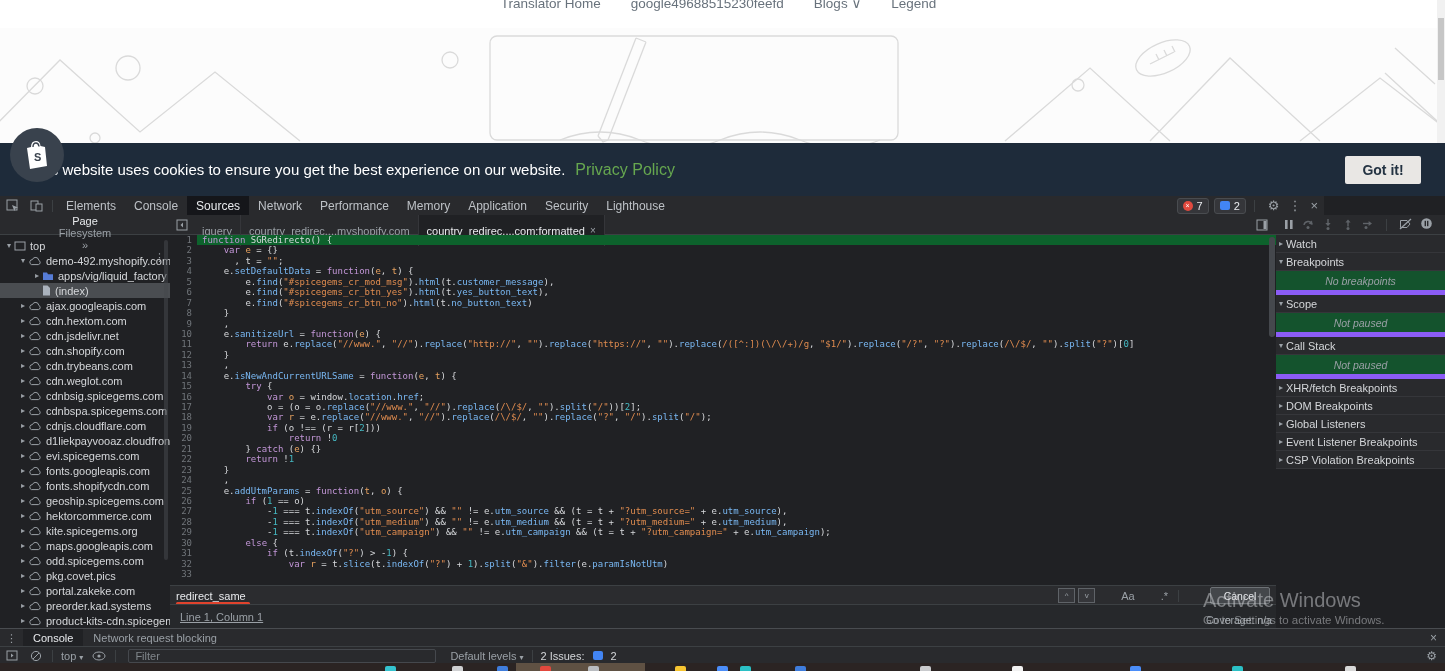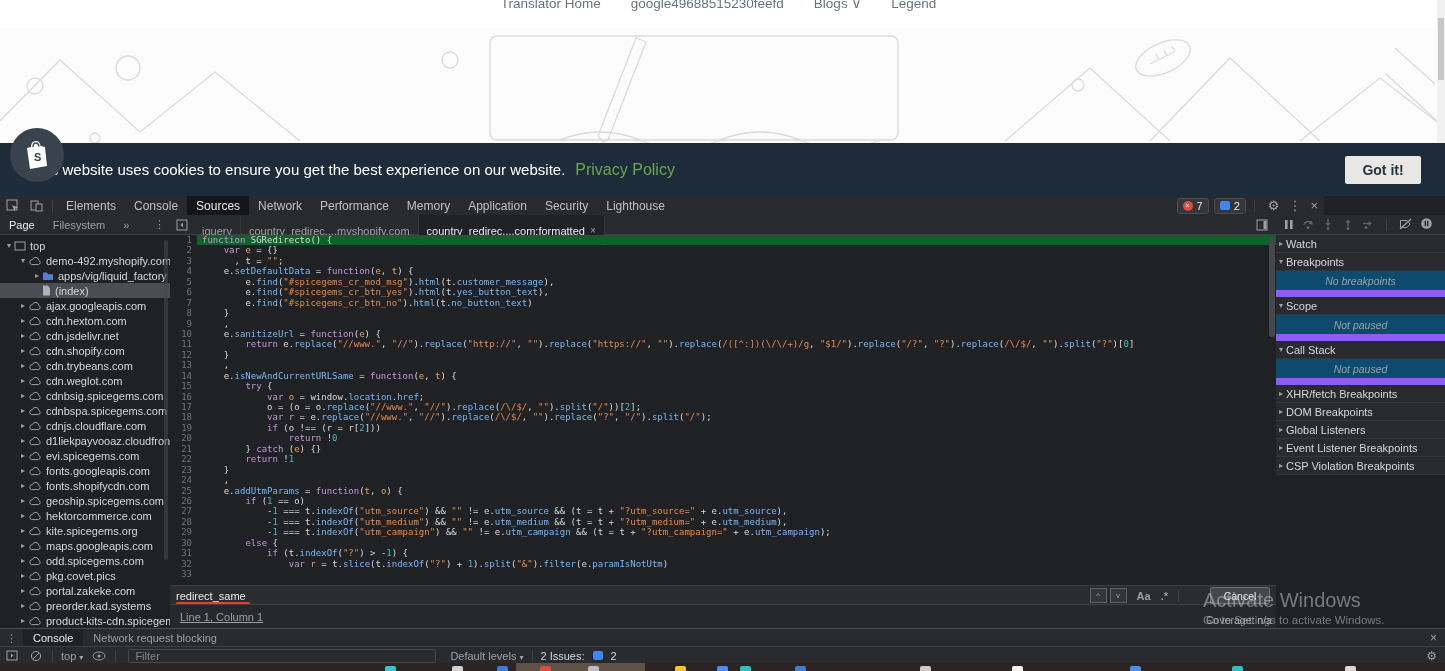--- a/index.html
+++ b/index.html
@@ -33,21 +33,21 @@
   .badge-pill{display:flex;align-items:center;gap:4px;background:#35363a;border:1px solid #494c50;border-radius:3px;
               padding:0 5px;height:14px;margin-left:5px;font-size:11px;color:#e8eaed;}
   .err-dot{width:10px;height:10px;border-radius:50%;background:#e14a3f;color:#fff;font-size:7px;
            display:flex;align-items:center;justify-content:center;}
   .iss-dot{width:10px;height:9px;border-radius:2px;background:#4285f4;color:#fff;font-size:7px;
            display:flex;align-items:center;justify-content:center;}
   .glyph-btn{color:#9aa0a6;font-size:13px;margin-left:9px;}
   
   .sidebar{left:0;top:215px;width:170px;height:413px;background:#202124;border-right:1px solid #3c4043;overflow:hidden;}
   .pane-header{height:19px;background:#292a2d;border-bottom:1px solid #3c4043;display:flex;align-items:center;
-               font-size:11px;color:#9aa0a6;}
+               font-size:11px;color:#9aa0a6;flex-direction:column;}
   .pane-tab{padding:0 9px;height:19px;display:flex;align-items:center;}
   .pane-tab.active{color:#e8eaed;}
   .tree{margin-top:3px;font-size:11px;color:#d5d7da;}
   .tree-row{height:15px;display:flex;align-items:center;white-space:nowrap;overflow:hidden;}
   .tree-row.selected{background:#4a4d51;}
   .chev{width:10px;flex:none;text-align:center;color:#9aa0a6;font-size:8px;}
   .ticon{flex:none;display:flex;margin-right:4px;}
   .sb-scroll{position:absolute;right:2px;top:25px;width:4px;height:320px;background:#45484d;border-radius:2px;opacity:.55;}
   
   .editor{left:170px;top:215px;width:1106px;height:370px;background:#202124;overflow:hidden;}
@@ -65,29 +65,29 @@
   .tk-k{color:#c397d8;} .tk-s{color:#e08c4f;} .tk-p{color:#79b8f3;}
   .tk-d{color:#e8a25f;} .tk-n{color:#45b8c2;} .tk-o{color:#d7d9dc;}
   .ed-scroll{position:absolute;right:1px;top:22px;width:6px;height:100px;background:#45484d;border-radius:3px;}
   
   .rsidebar{left:1276px;top:215px;width:169px;height:413px;background:#202124;}
   .dbg-toolbar{height:19px;background:#292a2d;border-bottom:1px solid #3c4043;display:flex;align-items:center;
                gap:8px;padding:0 8px;}
   .sec-h{height:17px;display:flex;align-items:center;background:#292a2d;border-bottom:1px solid #35363a;
          font-size:11px;color:#d5d7da;}
   .sec-b{height:19px;display:flex;align-items:center;justify-content:center;font-style:italic;color:#9aa0a6;
-         font-size:10.5px;background:#0c4a6e;border-bottom:7px solid #8b5cf6;}
+         font-size:10.5px;background:#14532d;border-bottom:5px solid #8b5cf6;}
   
   .findbar{left:170px;top:585px;width:1106px;height:19px;background:#2b2c2f;border-top:1px solid #3c4043;
            display:flex;align-items:center;font-size:11px;color:#e8eaed;}
   .query{margin-left:6px;position:relative;}
   .query .redline{position:absolute;left:0;right:-4px;bottom:-3px;height:2.5px;background:#e0432d;border-radius:2px;}
   .find-btn{width:15px;height:13px;border:1px solid #5f6368;display:flex;align-items:center;justify-content:center;
             color:#9aa0a6;font-size:8px;margin-left:3px;background:#35363a;}
-  .find-tog{color:#9aa0a6;margin-left:10px;font-size:11px;font-weight:bold;}
+  .find-tog{color:#9aa0a6;margin-left:26px;font-size:11px;}
   .cancel{width:58px;height:15px;border:1px solid #6e7276;background:#44474b;border-radius:2px;margin-left:27px;
           margin-right:6px;display:flex;align-items:center;justify-content:center;color:#e8eaed;font-size:10.5px;}
   .statusbar{left:170px;top:604px;width:1106px;height:24px;background:#26282b;border-top:1px solid #3c4043;
              font-size:11px;color:#9aa0a6;}
   .sb-left{position:absolute;left:10px;top:6px;text-decoration:underline;}
   .sb-right{position:absolute;left:1036px;top:9px;font-size:10.5px;}
   
   .drawer-tabs{left:0;top:628px;width:1445px;height:18px;background:#292a2d;border-top:1px solid #494c50;
                display:flex;align-items:center;font-size:11px;color:#9aa0a6;}
   .drawer-tab{padding:0 10px;height:18px;display:flex;align-items:center;}

